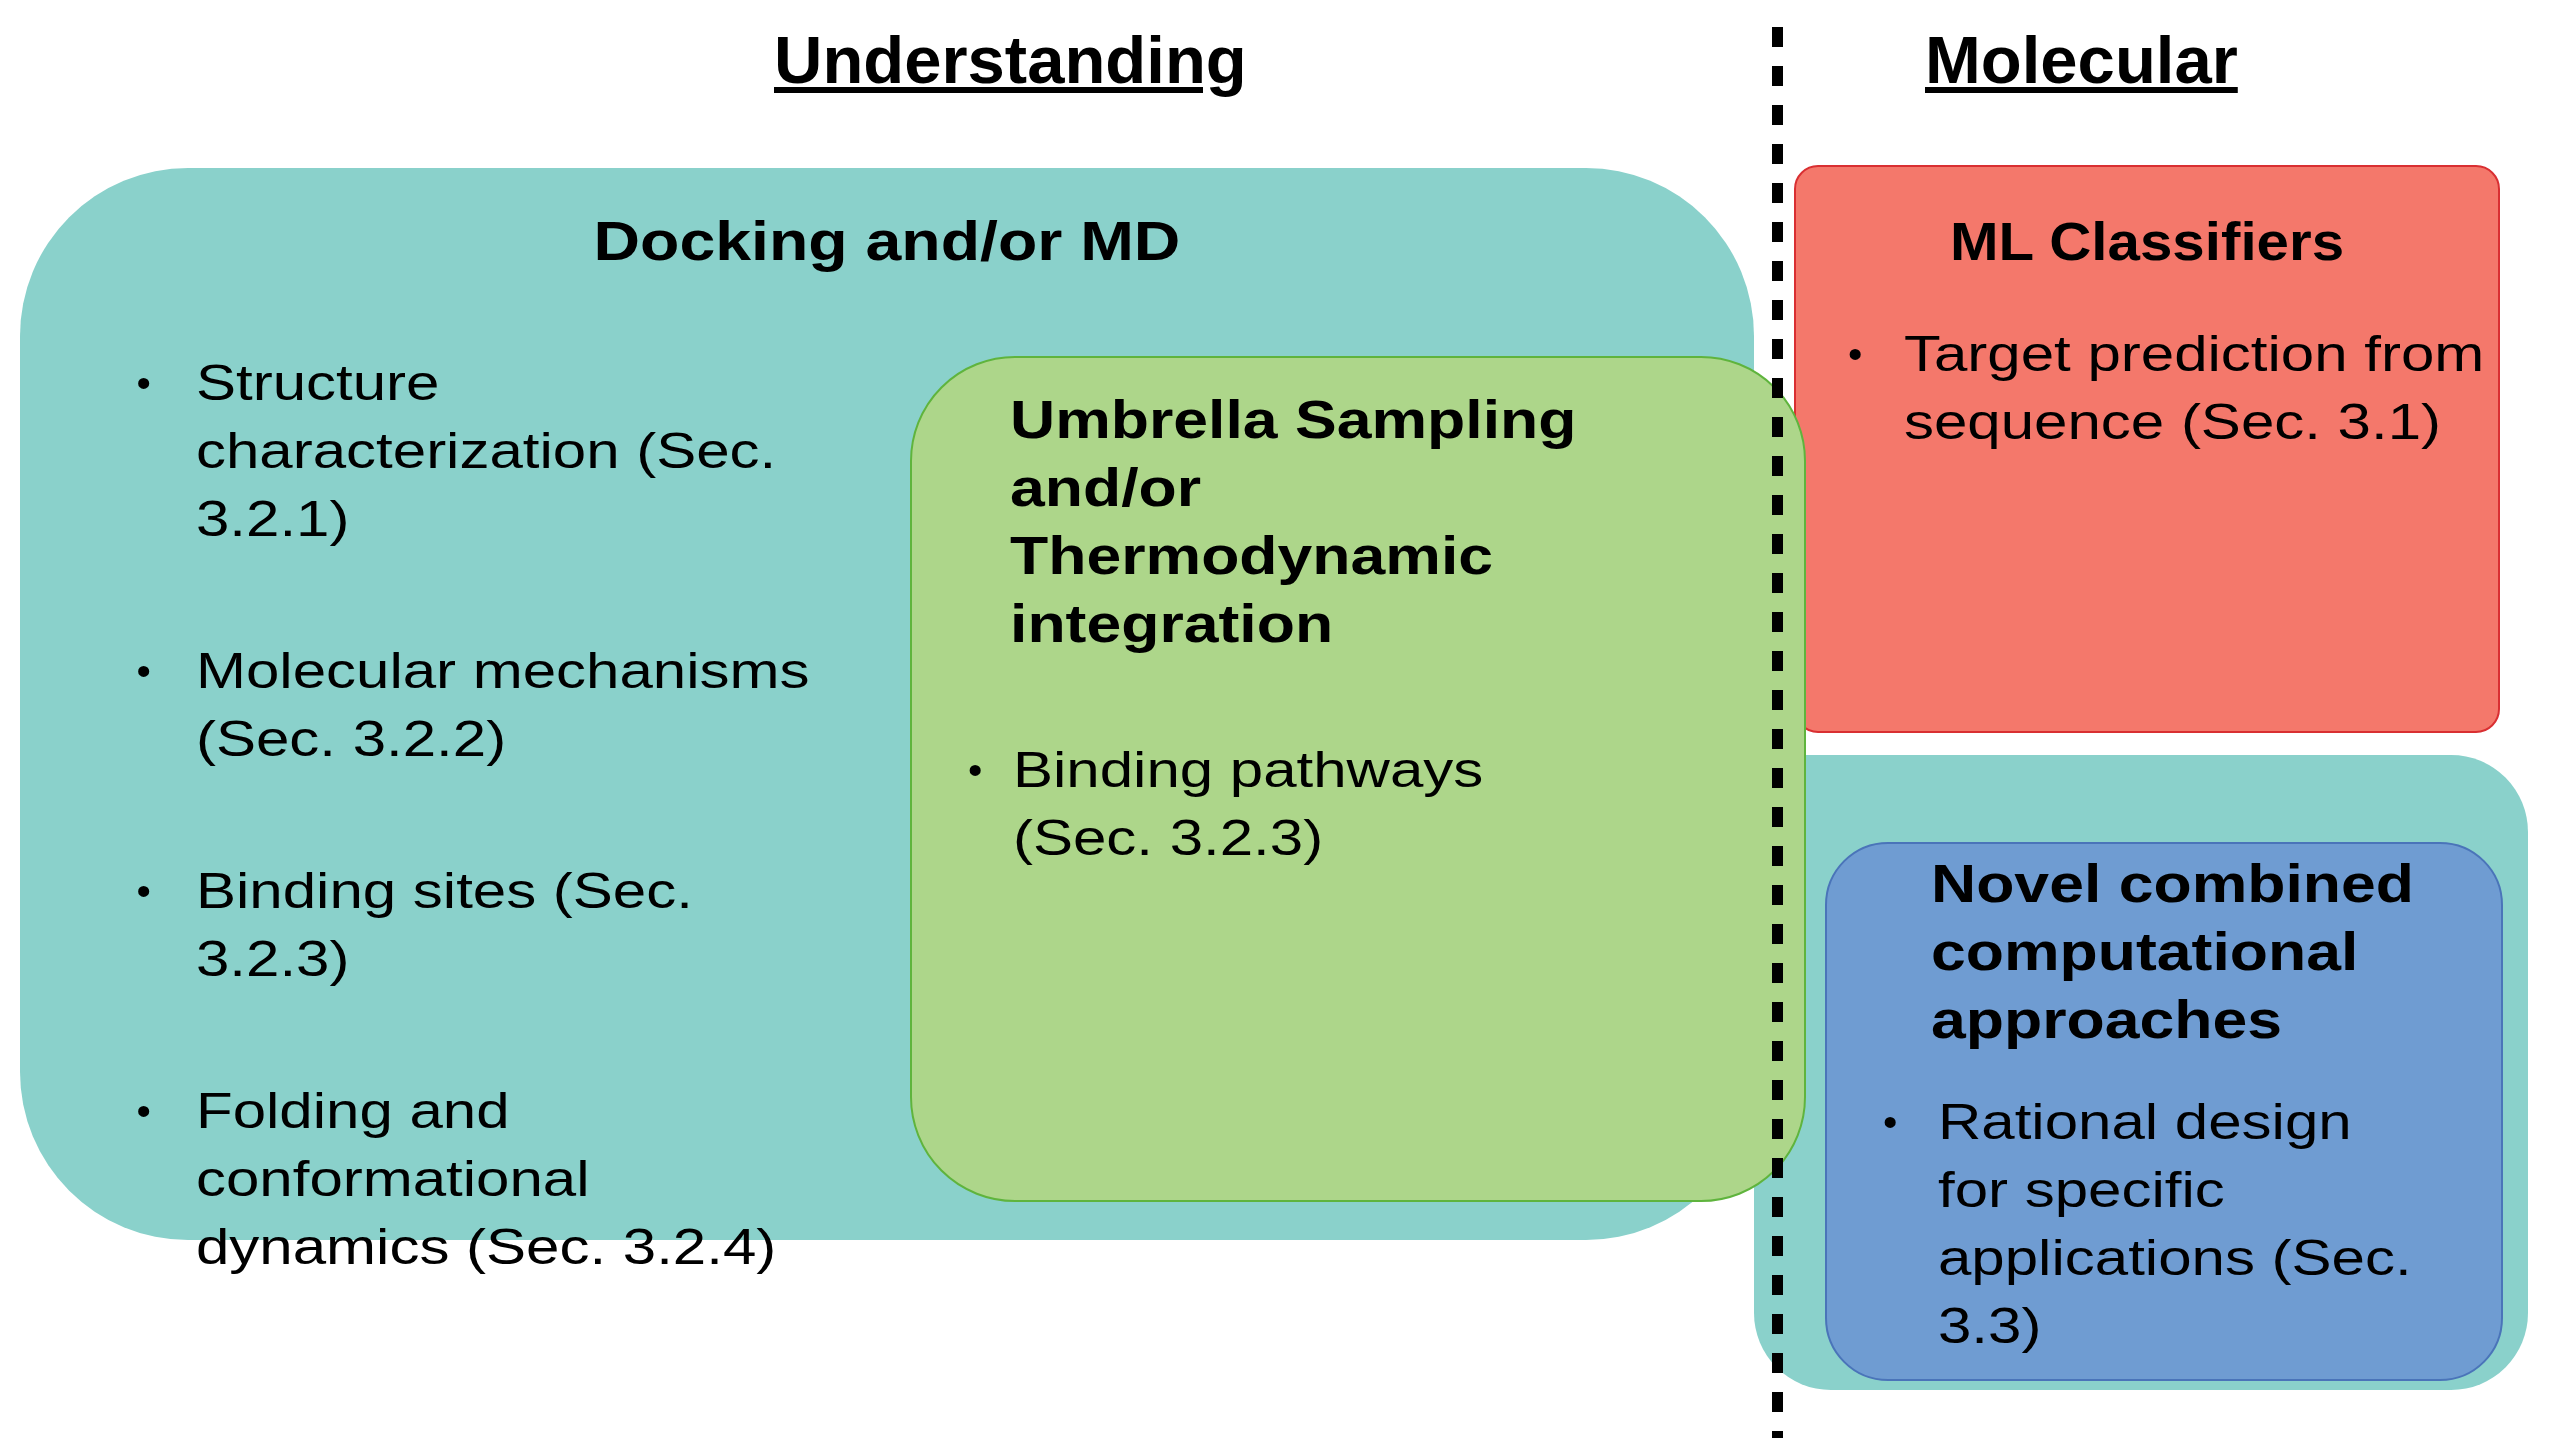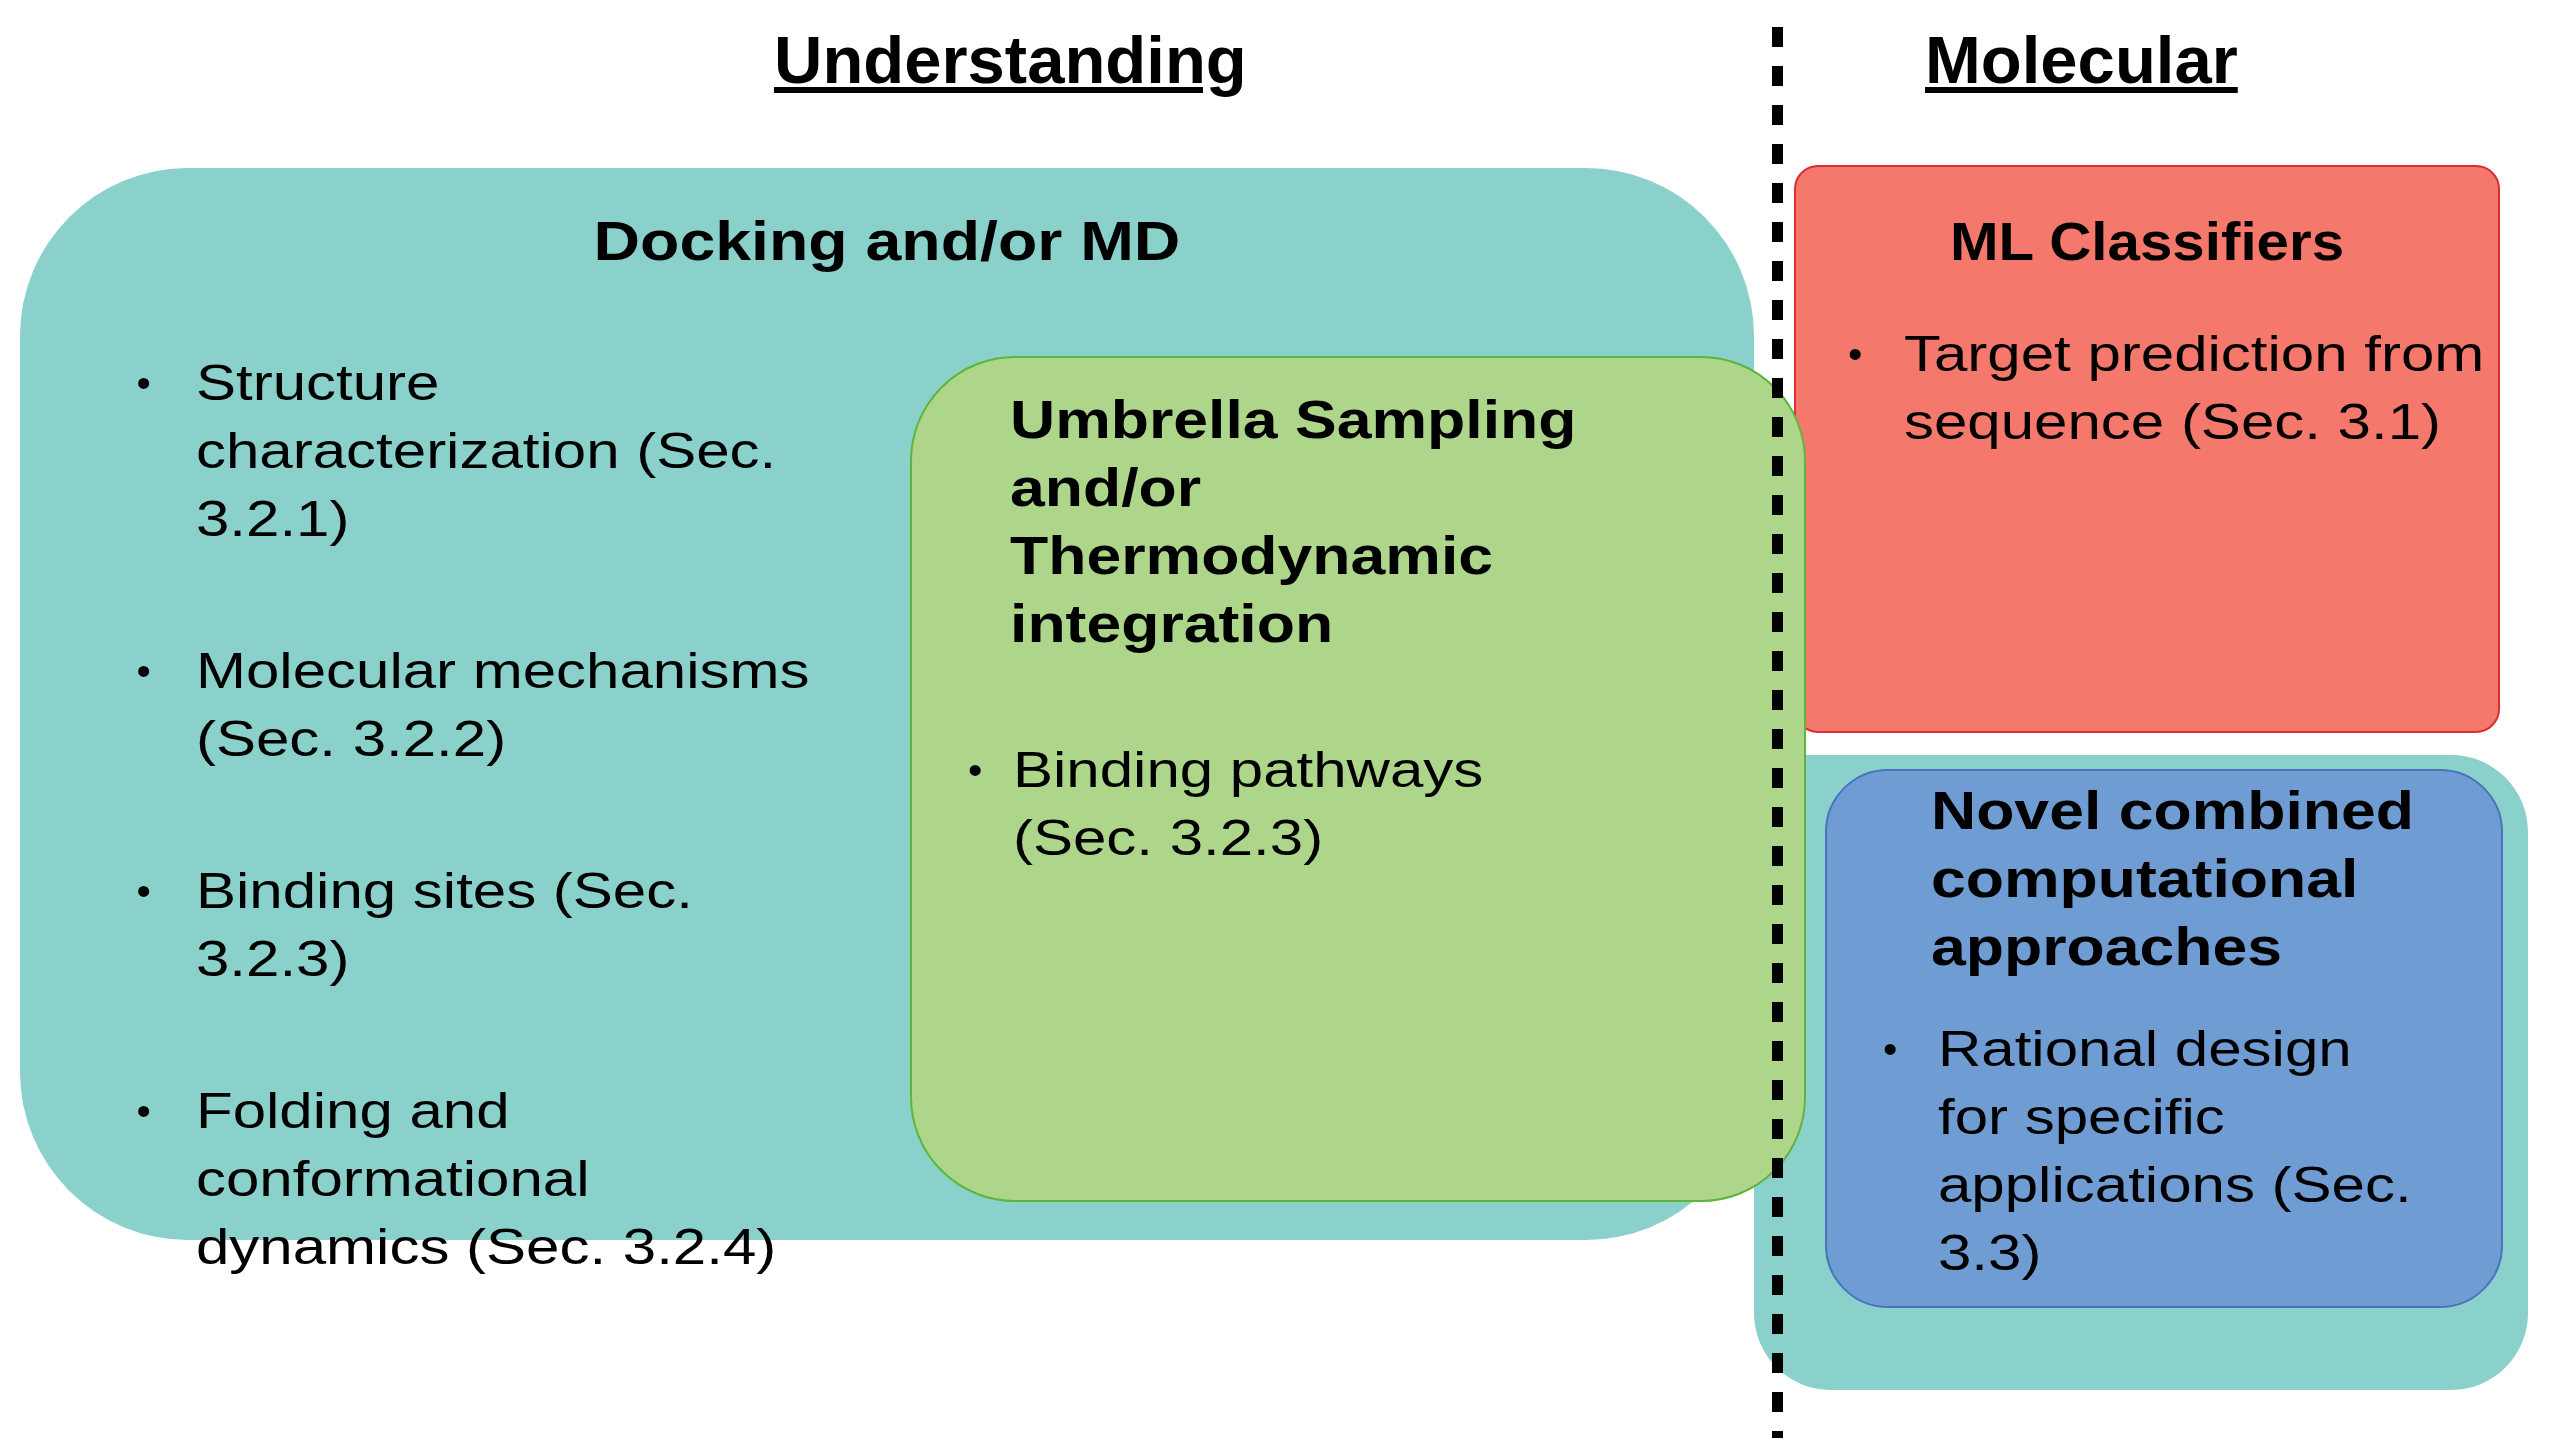--- a/index.html
+++ b/index.html
@@ -39,21 +39,21 @@
     background:var(--red-fill,#F4786B);
     border:2.8px solid var(--red-border,#D92F32);
     border-radius:24px;z-index:1;
   }
   .box-teal-small{
     left:1754px;top:755px;width:774px;height:635px;
     background:var(--teal,#8AD1CB);
     border-radius:0 77px 77px 77px;z-index:1;
   }
   .box-blue{
-    left:1825px;top:769px;width:678px;height:539px;
+    left:1825px;top:842px;width:678px;height:539px;
     background:var(--blue-fill,#6F9CD2);
     border:2.1px solid var(--blue-border,#4A74B9);
     border-radius:63px;z-index:2;
   }
 
   .box-heading{
     position:absolute;left:0;right:0;top:39px;text-align:center;
     font-weight:bold;font-size:56px;line-height:68px;white-space:pre-line;
     transform:scaleX(1.15);transform-origin:center top;
   }

